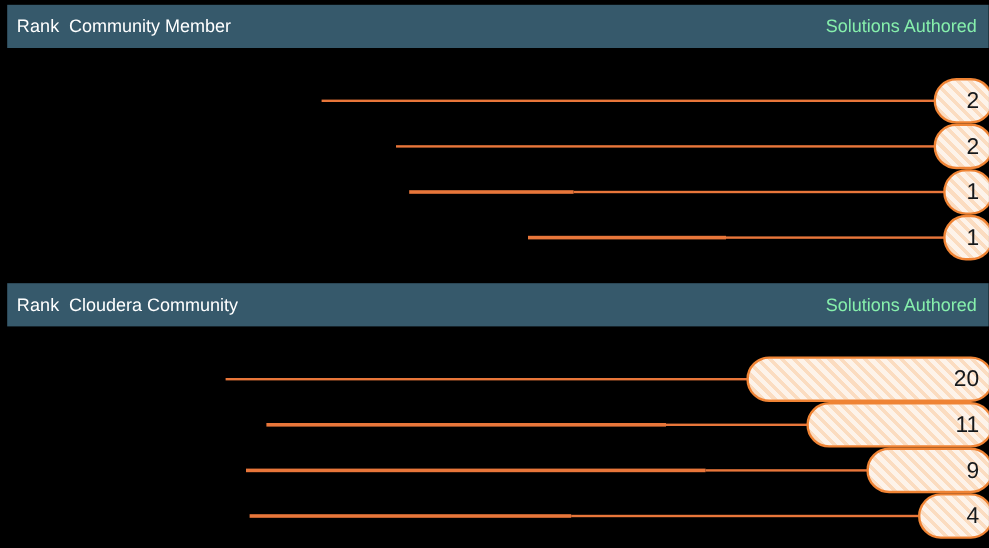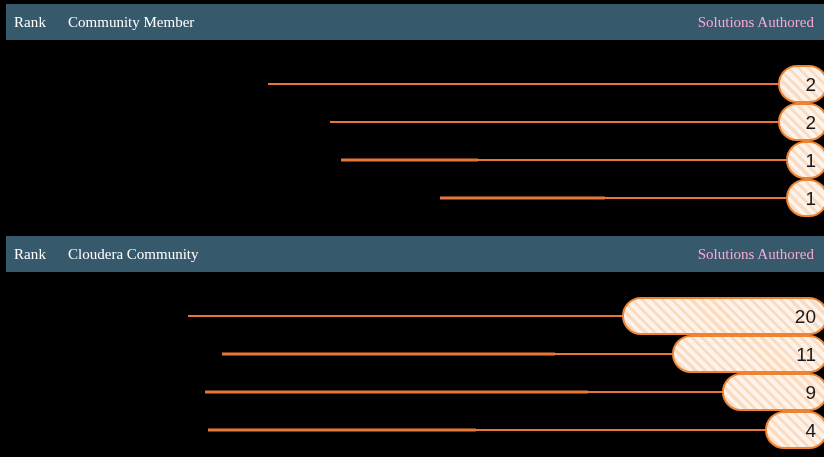--- a/index.html
+++ b/index.html
@@ -33,37 +33,36 @@
   .hdr {
     position: absolute;
     left: 6px;
     right: 0;
     height: 36px;
     background: #36596b;
     display: flex;
     align-items: center;
     box-sizing: border-box;
     padding: 0 10px 0 8px;
-    font-family: Liberation Serif, serif;
   }
   .hdr-rank {
     color: #ffffff;
     font-size: 15px;
     letter-spacing: .1px;
     white-space: nowrap;
   }
   .hdr-name {
     color: #ffffff;
     font-size: 15px;
-    margin-left: 22px;
+    margin-left: 8px;
     white-space: nowrap;
   }
   .hdr-spacer { flex: 1 1 auto; }
   .hdr-metric {
-    color: #f9a8d4;
+    color: #86efac;
     font-size: 15px;
     white-space: nowrap;
   }
 
   
   .rows {
     position: absolute;
     left: 0;
     width: 824px;
   }

